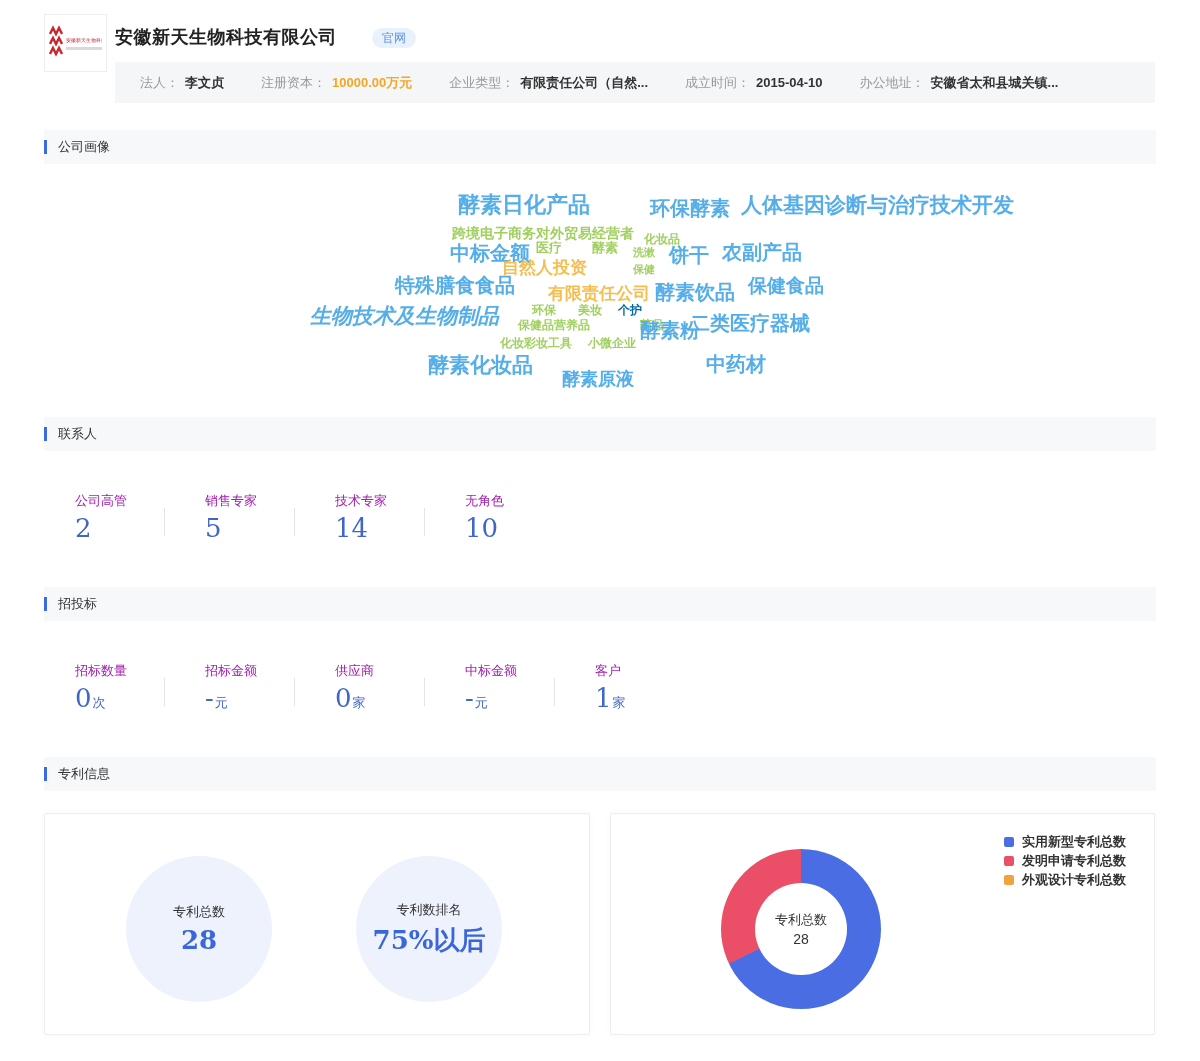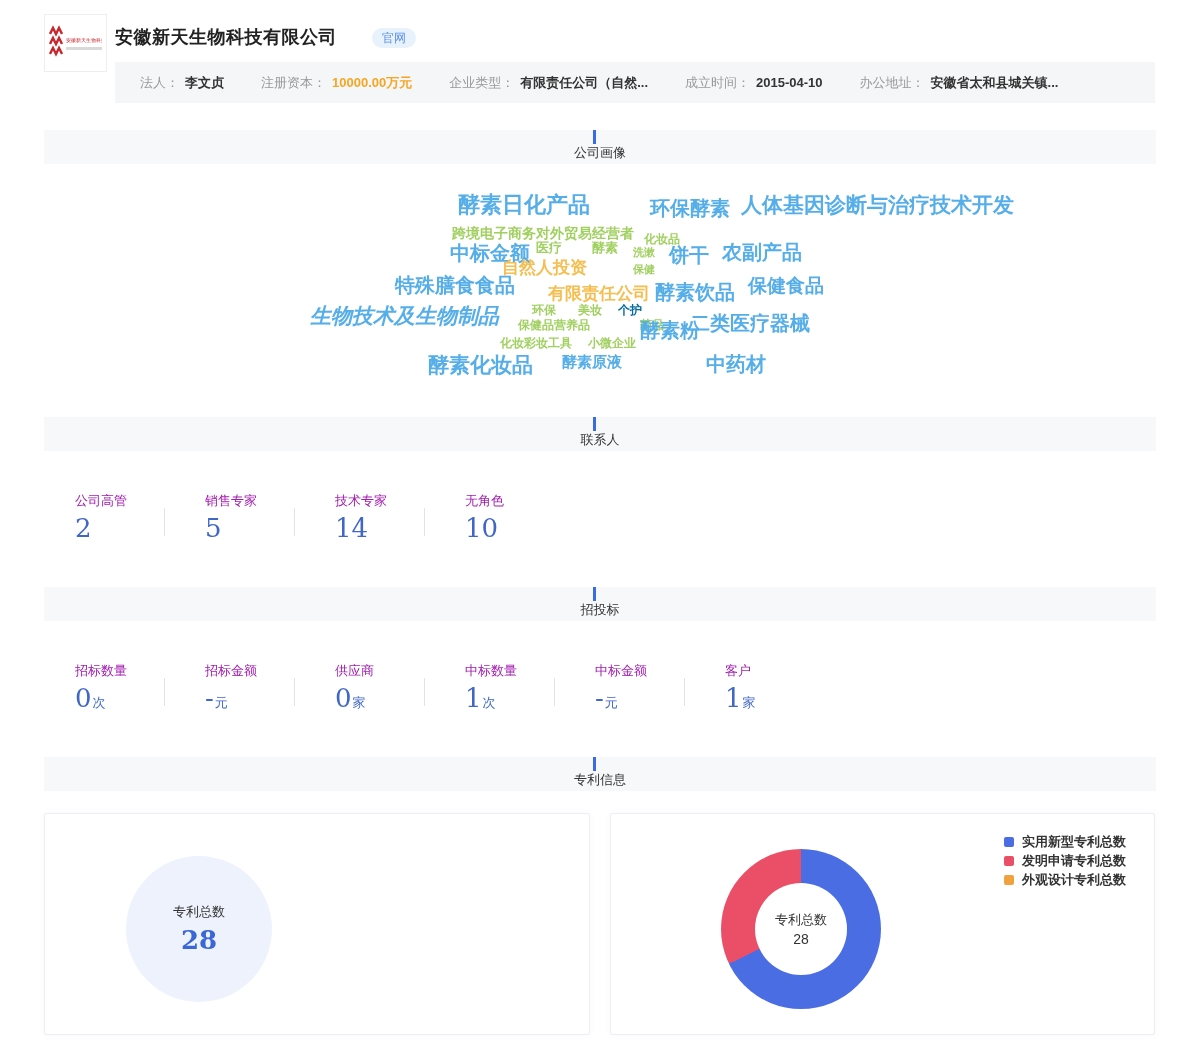--- a/index.html
+++ b/index.html
@@ -15,21 +15,21 @@
   .logo-subline { margin-top:3px; height:3px; width:42px; background:#c9c9c9; opacity:.7; }
   .company-title { position:absolute; left:115px; top:25px; font-size:18px; font-weight:600; color:#222; letter-spacing:.5px; }
   .badge { position:absolute; left:372px; top:28px; font-size:12px; color:#5a90e8; background:#e8f2fd; border-radius:10px; padding:2px 10px; line-height:16px; cursor:pointer; }
   .info-bar { position:absolute; left:115px; top:62px; width:1040px; height:41px; background:#f5f6f7; display:flex; align-items:center; padding-left:25px; }
   .info-field { display:flex; align-items:center; margin-right:37px; white-space:nowrap; }
   .info-label { font-size:13px; color:#999; margin-right:6px; }
   .info-value { font-size:13px; color:#333; font-weight:600; }
   .info-value.hl { color:#f5a623; }
 
   
-  .sec-header { position:absolute; left:44px; width:1112px; height:34px; background:#f7f8fa; display:flex; align-items:center;flex-direction:column; }
+  .sec-header { position:absolute; left:44px; width:1112px; height:34px; background:#f7f8fa; display:flex; align-items:center; }
   .sec-bar { width:3px; height:14px; background:#3a6be0; margin-right:11px; }
   .sec-title { font-size:13px; color:#333; }
 
   
   #wordcloud { position:absolute; left:0; top:165px; width:1200px; height:252px; }
   .wc-word { position:absolute; font-weight:700; line-height:1; white-space:nowrap; }
 
   
   .stats-row { position:absolute; left:75px; display:flex; }
   .stat { width:130px; position:relative; }
@@ -125,21 +125,21 @@
       <span class="wc-word" style="left: 532px; top: 139px; font-size: 12px; color: rgb(160, 208, 95);">环保</span>
       <span class="wc-word" style="left: 578px; top: 139px; font-size: 12px; color: rgb(160, 208, 95);">美妆</span>
       <span class="wc-word" style="left: 618px; top: 139px; font-size: 12px; color: #0369a1;">个护</span>
       <span class="wc-word" style="left: 518px; top: 154px; font-size: 12px; color: rgb(160, 208, 95);">保健品营养品</span>
       <span class="wc-word" style="left: 640px; top: 154px; font-size: 12px; color: rgb(160, 208, 95);">药品</span>
       <span class="wc-word" style="left: 690px; top: 148px; font-size: 20px; color: rgb(86, 174, 233);">二类医疗器械</span>
       <span class="wc-word" style="left: 500px; top: 172px; font-size: 12px; color: rgb(160, 208, 95);">化妆彩妆工具</span>
       <span class="wc-word" style="left: 588px; top: 172px; font-size: 12px; color: rgb(160, 208, 95);">小微企业</span>
       <span class="wc-word" style="left: 640px; top: 155px; font-size: 20px; color: rgb(86, 174, 233);">酵素粉</span>
       <span class="wc-word" style="left: 428px; top: 189px; font-size: 21px; color: rgb(86, 174, 233);">酵素化妆品</span>
-      <span class="wc-word" style="left: 533px; top: 189px; font-size: 15px; color: rgb(86, 174, 233); padding-left: 29px;">酵素原液</span>
+      <span class="wc-word" style="left: 533px; top: 205px; font-size: 18px; color: rgb(86, 174, 233); padding-left: 29px;">酵素原液</span>
       <span class="wc-word" style="left: 706px; top: 189px; font-size: 20px; color: rgb(86, 174, 233);">中药材</span>
     </div>
 
   <div class="sec-header" style="top:417px;">
     <span class="sec-bar"></span>
     <span class="sec-title">联系人</span>
   </div>
   <div class="stats-row" style="top:492px;" id="contacts-stats">
       <div class="stat">
         <div class="stat-label">公司高管</div>
@@ -168,44 +168,44 @@
         <div class="stat-label">招标数量</div>
         <div class="stat-value">0<span class="stat-unit">次</span></div>
       </div>
       <div class="stat">
         <div class="stat-label">招标金额</div>
         <div class="stat-value">-<span class="stat-unit">元</span></div>
       </div>
       <div class="stat">
         <div class="stat-label">供应商</div>
         <div class="stat-value">0<span class="stat-unit">家</span></div>
-      </div>
-      <div class="stat">
-        <div class="stat-label">中标数量</div>
-        <div class="stat-value">1<span class="stat-unit">次</span></div>
       </div>
       <div class="stat">
         <div class="stat-label">中标金额</div>
         <div class="stat-value">-<span class="stat-unit">元</span></div>
       </div>
       <div class="stat">
         <div class="stat-label">客户</div>
         <div class="stat-value">1<span class="stat-unit">家</span></div>
       </div>
     </div>
 
   <div class="sec-header" style="top:757px;">
     <span class="sec-bar"></span>
     <span class="sec-title">专利信息</span>
   </div>
 
   <div class="card" id="card-left">
     <div class="big-circle" id="circle-total">
       <div class="circle-label">专利总数</div>
       <div class="circle-value">28</div>
+    </div>
+    <div class="big-circle" id="circle-rank">
+      <div class="circle-label">专利数排名</div>
+      <div class="circle-value">75%以后</div>
     </div>
   </div>
 
   <div class="card" id="card-right">
     <div id="donut" style="background: conic-gradient(rgb(74, 109, 228) 0deg, rgb(74, 109, 228) 244.286deg, rgb(234, 79, 103) 244.286deg, rgb(234, 79, 103) 360deg);">
       <div id="donut-hole">
         <div class="donut-center-label">专利总数</div>
         <div class="donut-center-value">28</div>
       </div>
     </div>

